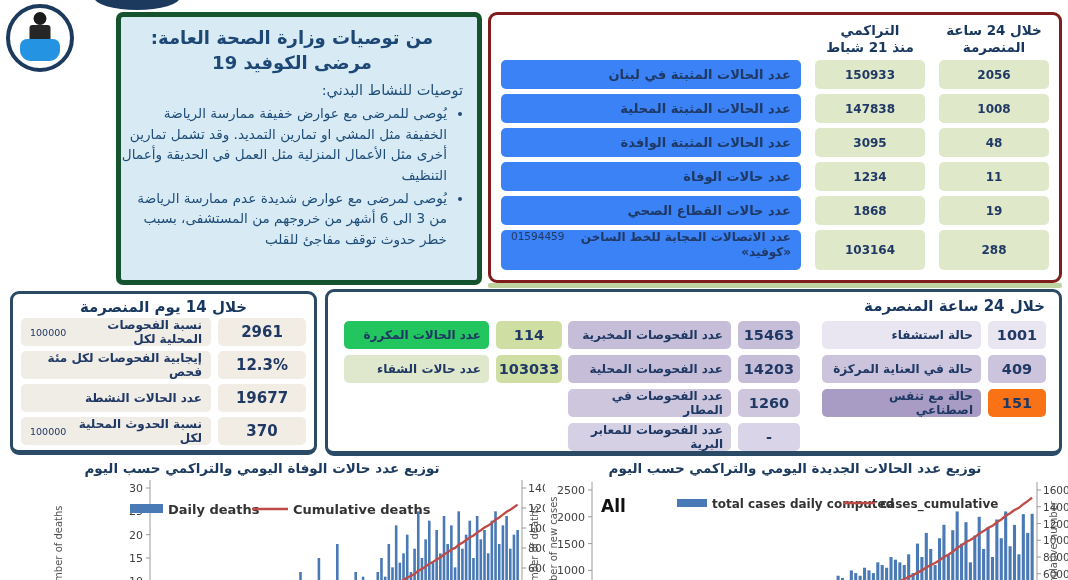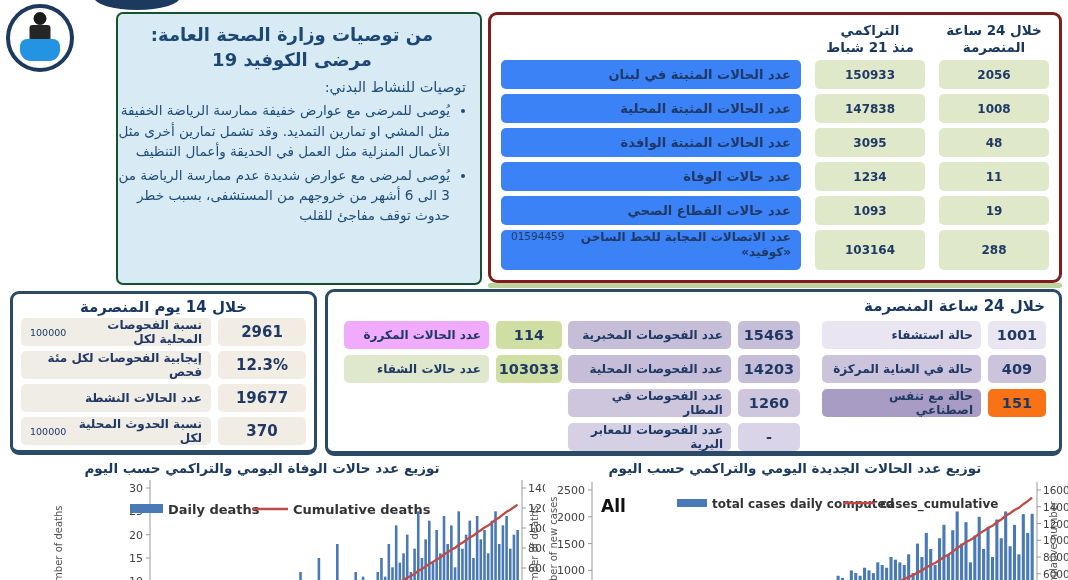--- a/index.html
+++ b/index.html
@@ -7,21 +7,21 @@
         font-family:"DejaVu Sans",sans-serif;}
   
   .top-ellipse{position:absolute;left:94px;top:-16px;width:86px;height:26px;background:#1c3a5e;border-radius:50%;}
   
   .person-badge{position:absolute;left:6px;top:4px;width:60px;height:60px;border:4px solid #1c3a5e;border-radius:50%;background:#fff;}
   .pb-head{position:absolute;left:50%;top:4px;transform:translateX(-50%);width:13px;height:13px;background:#1b1b1b;border-radius:50%;}
   .pb-body{position:absolute;left:50%;top:17px;transform:translateX(-50%);width:21px;height:22px;background:#262626;border-radius:3px;}
   .pb-tub{position:absolute;left:50%;top:31px;transform:translateX(-50%);width:40px;height:22px;background:#2493e2;border-radius:7px 7px 11px 11px;}
   
   .reco-box{position:absolute;left:116px;top:12px;width:366px;height:273px;background:#d8ebf4;
-            border:2px solid #14532d;border-radius:7px;box-sizing:border-box;padding:8px 14px 6px 0;color:#1f4d7a;}
+            border:5px solid #14532d;border-radius:7px;box-sizing:border-box;padding:8px 14px 6px 0;color:#1f4d7a;}
   .reco-title{text-align:center;font-weight:bold;font-size:18px;line-height:1.4;color:#1d4876;}
   .reco-sub{margin-top:7px;font-size:14.5px;text-align:right;}
   ul.reco-list{margin:5px 16px 0 0;padding:0;font-size:13.6px;line-height:1.5;text-align:right;}
   ul.reco-list li{margin-bottom:3px;}
   
   .summary-box{position:absolute;left:488px;top:12px;width:574px;height:271px;border:3px solid #7f1d1d;
                border-radius:9px;background:#fff;box-sizing:border-box;padding:3px 10px;}
   .sum-header{display:flex;gap:14px;align-items:center;height:42px;color:#17375e;font-weight:bold;
               font-size:13.5px;text-align:center;}
   .sh-spacer{flex:1;}
@@ -114,21 +114,21 @@
           <div class="sr-val">3095</div>
           <div class="sr-val">48</div>
         </div>
         <div class="sum-row">
           <div class="sr-label">عدد حالات الوفاة</div>
           <div class="sr-val">1234</div>
           <div class="sr-val">11</div>
         </div>
         <div class="sum-row">
           <div class="sr-label">عدد حالات القطاع الصحي</div>
-          <div class="sr-val">1093</div>
+          <div class="sr-val">1868</div>
           <div class="sr-val">19</div>
         </div>
         <div class="sum-row tall">
           <div class="sr-label multi">
             <span class="main">عدد الاتصالات المجابة للخط الساخن «كوفيد»</span>
             <span class="sub">01594459</span>
           </div>
           <div class="sr-val">103164</div>
           <div class="sr-val">288</div>
         </div>
@@ -166,21 +166,21 @@
           </div>
           <div class="r14-val">370</div>
         </div>
       </div>
   </div>
 
   <div class="box24">
     <div class="box-title">خلال 24 ساعة المنصرمة</div>
     <div class="grp grp-green" id="grp-green">
         <div class="brow">
-          <div class="b-label" style="background: #f0abfc;">عدد الحالات المكررة</div>
+          <div class="b-label" style="background: #22c55e;">عدد الحالات المكررة</div>
           <div class="b-val" style="background: rgb(207, 223, 163);">114</div>
         </div>
         <div class="brow">
           <div class="b-label" style="background: rgb(223, 232, 205);">عدد حالات الشفاء</div>
           <div class="b-val" style="background: rgb(207, 223, 163);">103033</div>
         </div>
       </div>
     <div class="grp grp-tests" id="grp-tests">
         <div class="brow">
           <div class="b-label" style="background: rgb(198, 190, 216);">عدد الفحوصات المخبرية</div>

